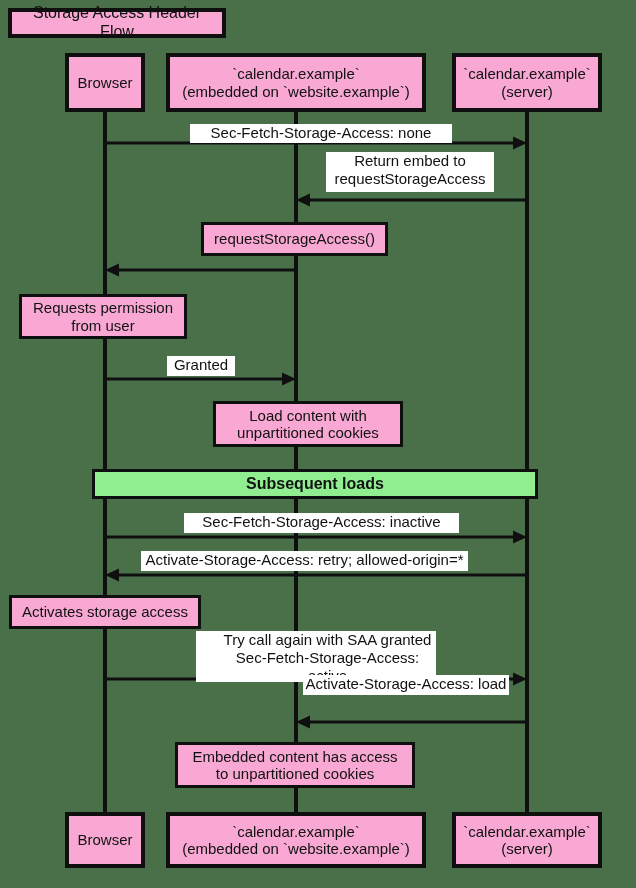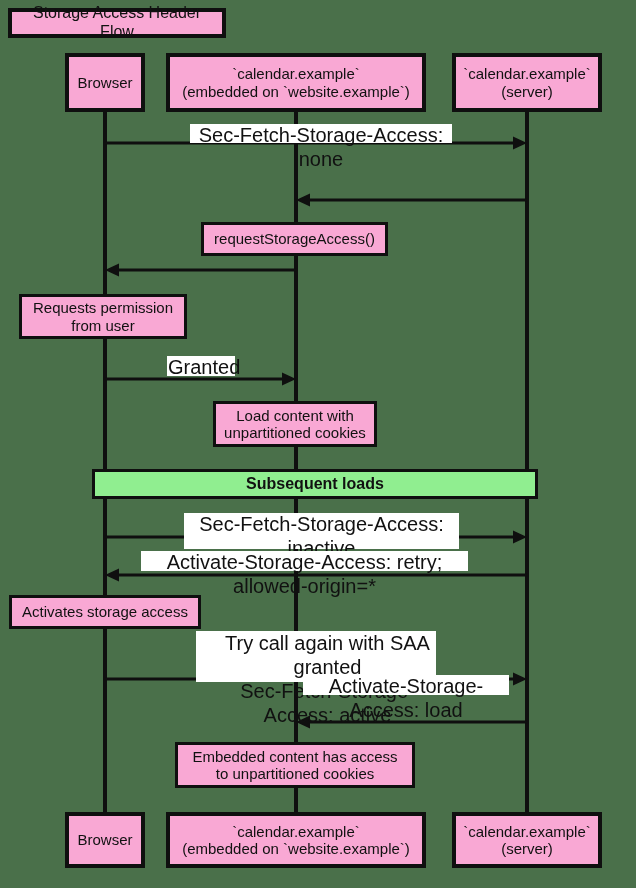--- a/index.html
+++ b/index.html
@@ -67,21 +67,21 @@
   }
   .divider-box {
     font-size: 16px;
     font-weight: bold;
     border-width: 3px;
   }
   .msg-label {
     position: absolute;
     background: #ffffff;
     color: #111111;
-    font-size: 20px;
+    font-size: 15px;
     line-height: 1.18;
     text-align: center;
     white-space: pre-line;
     padding: 0 1px;
     box-sizing: border-box;
   }
   .msg-label.two-line {
     line-height: 1.2;
   }
 </style>
@@ -140,38 +140,40 @@
   <div class="box title-box" style="left:8px; top:8px; width:218px; height:30px;">Storage Access Header Flow</div>
 
   <div class="box participant-box" style="left:65px; top:53px; width:80px; height:59px;">Browser</div>
   <div class="box participant-box" style="left:166px; top:53px; width:260px; height:59px; white-space:pre-line;">`calendar.example`
 (embedded on `website.example`)</div>
   <div class="box participant-box" style="left:452px; top:53px; width:150px; height:59px; white-space:pre-line;">`calendar.example`
 (server)</div>
 
   <div class="msg-label" style="left:190px; top:124px; width:262px; height:19px;">Sec-Fetch-Storage-Access: none</div>
 
+  <div class="msg-label two-line" style="left:326px; top:152px; width:168px; height:40px;">Return embed to
+requestStorageAccess</div>
 
   <div class="box note-box" style="left:201px; top:222px; width:187px; height:33px;">requestStorageAccess()</div>
 
   <div class="msg-label" style="left:167px; top:356px; width:68px; height:20px;">Granted</div>
 
-  <div class="msg-label" style="left:184px; top:513px; width:275px; height:36px;">Sec-Fetch-Storage-Access: inactive</div>
+  <div class="msg-label" style="left:184px; top:513px; width:275px; height:20px;">Sec-Fetch-Storage-Access: inactive</div>
 
   <div class="msg-label" style="left:141px; top:551px; width:327px; height:20px;">Activate-Storage-Access: retry; allowed-origin=*</div>
 
   <div class="msg-label two-line" style="left:196px; top:631px; width:240px; height:51px;padding-left:24px;">Try call again with SAA granted
 Sec-Fetch-Storage-Access: active</div>
 
   <div class="msg-label" style="left:303px; top:675px; width:206px; height:20px;text-align:center;">Activate-Storage-Access: load</div>
 
   <div class="box note-box" style="left:19px; top:294px; width:168px; height:45px;">Requests permission
 from user</div>
 
-  <div class="box note-box" style="left:213px; top:401px; width:164px; height:46px;">Load content with
+  <div class="box note-box" style="left:213px; top:401px; width:190px; height:46px;">Load content with
 unpartitioned cookies</div>
 
   <div class="box note-box" style="left:9px; top:595px; width:192px; height:31px;">Activates storage access</div>
 
   <div class="box divider-box" style="left:92px; top:469px; width:446px; height:30px; background:#90ee90;">Subsequent loads</div>
 
   <div class="box note-box" style="left:175px; top:742px; width:240px; height:46px;">Embedded content has
 access to unpartitioned cookies</div>
 
   <div class="box participant-box" style="left:65px; top:812px; width:80px; height:56px;">Browser</div>

